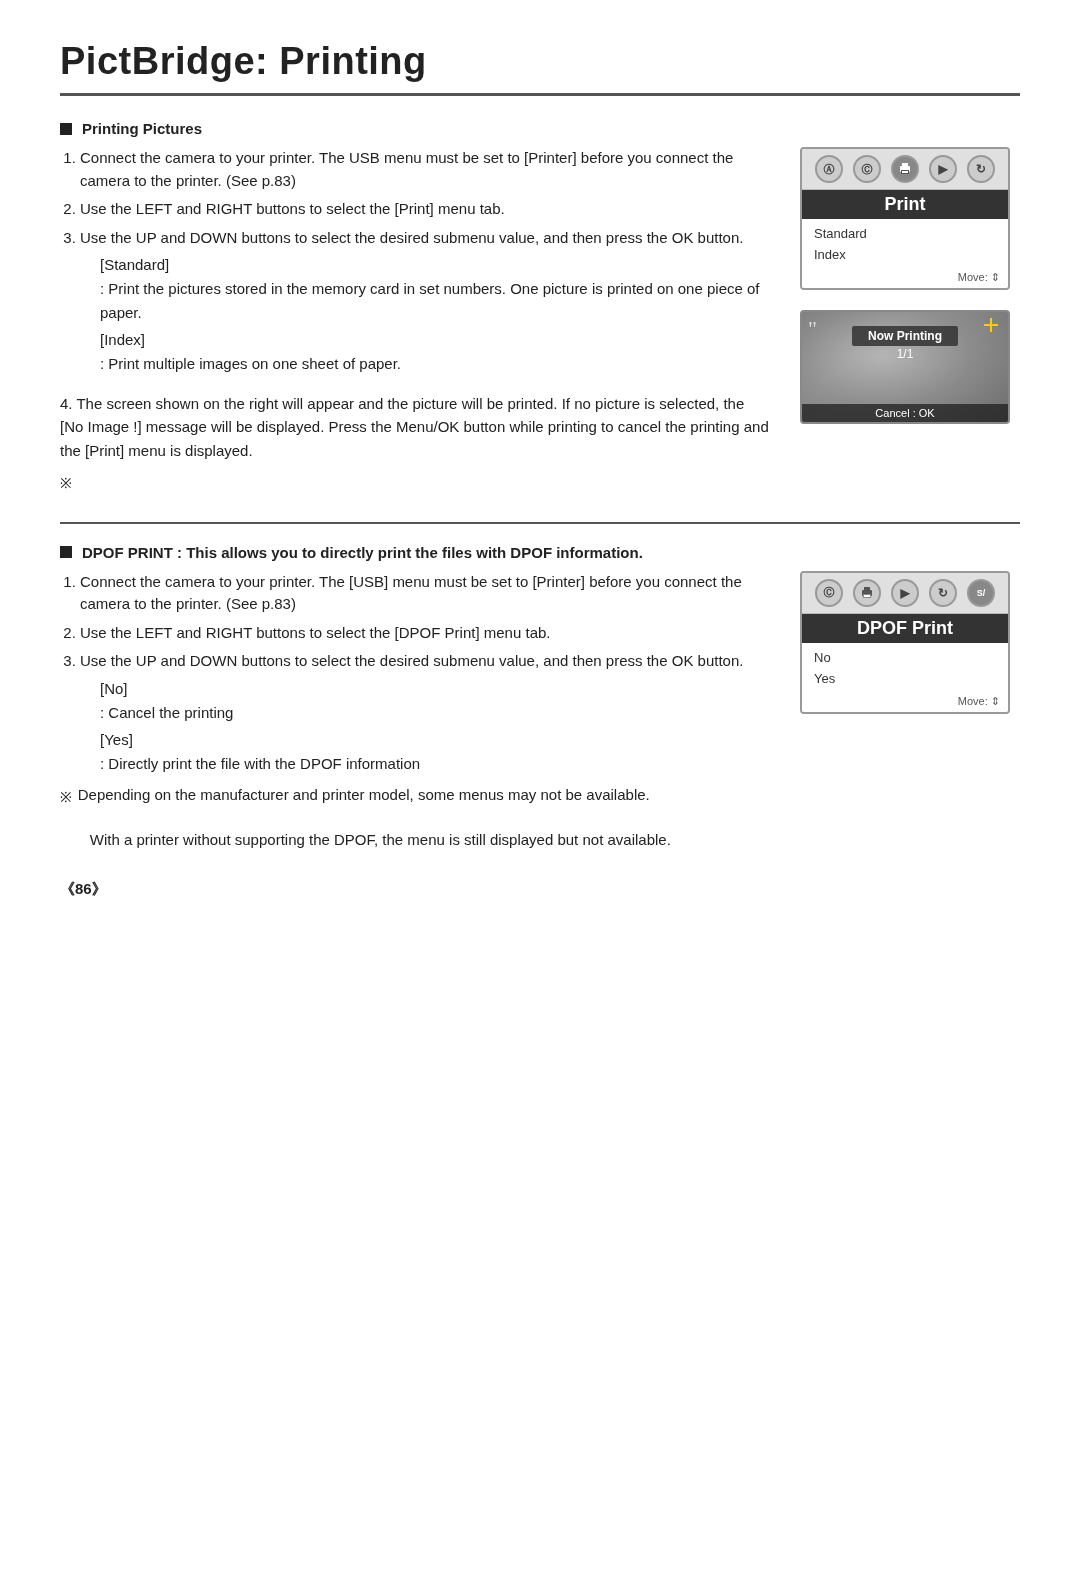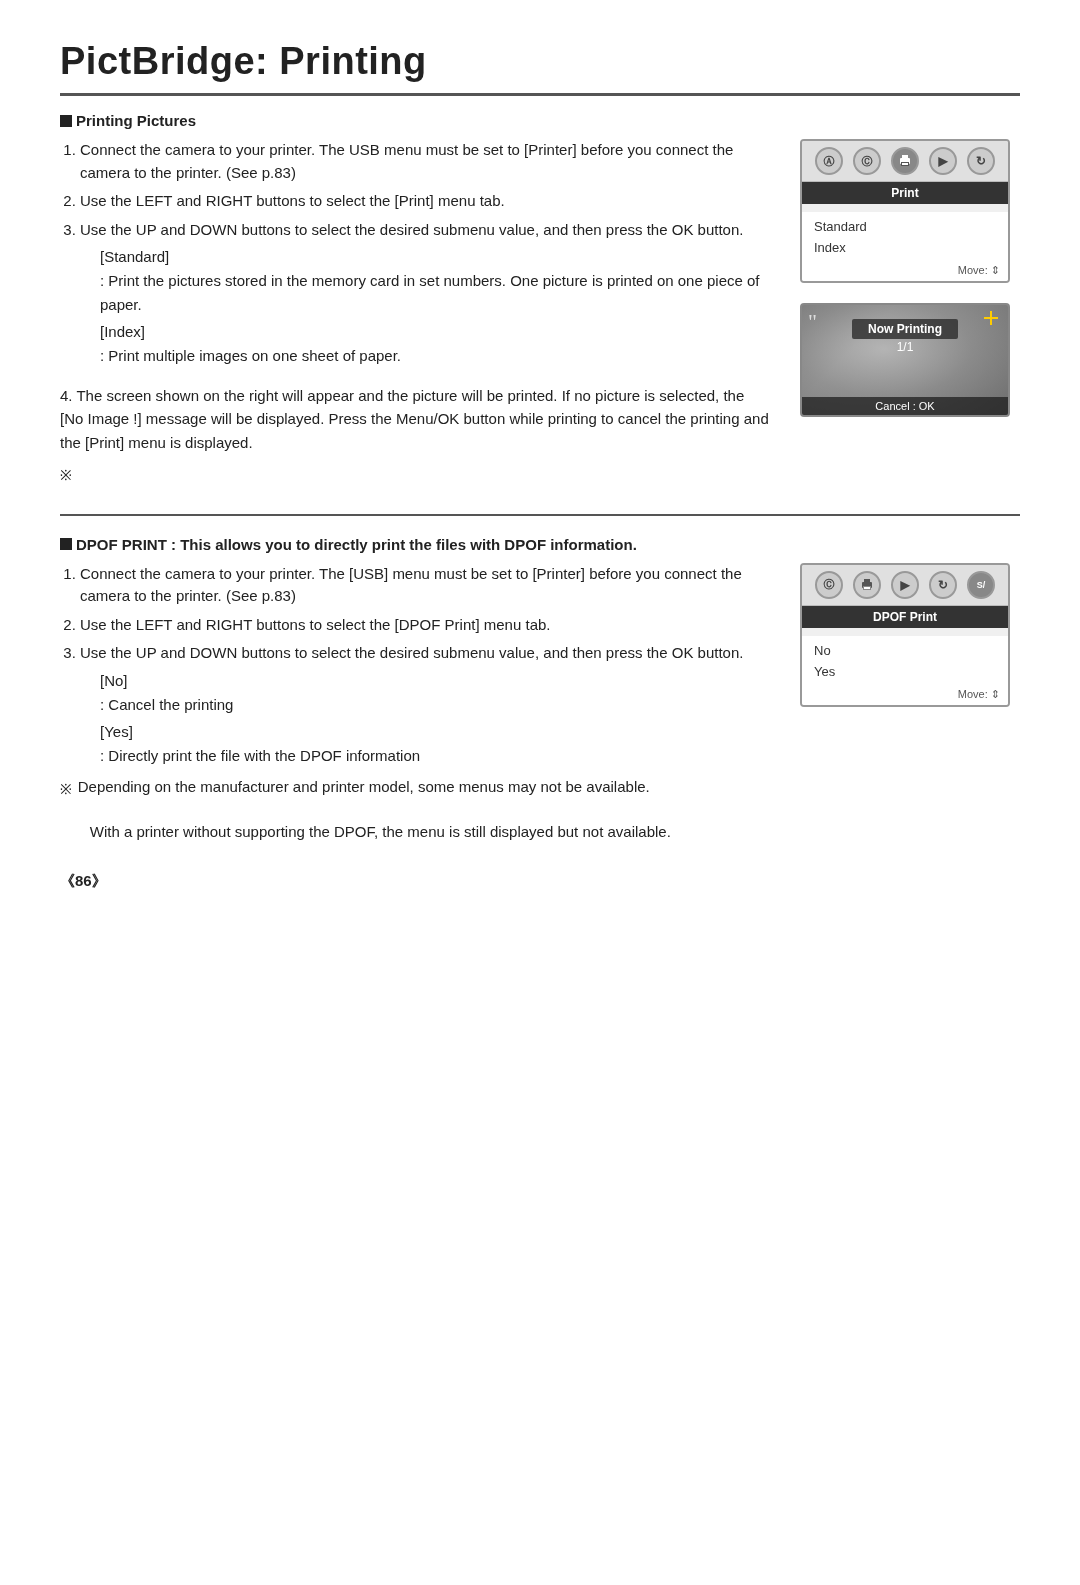--- a/index.html
+++ b/index.html
@@ -13,34 +13,35 @@
       color: #222;
       padding: 40px 60px 40px 60px;
     }
 
     h1 {
       font-size: 38px;
       font-weight: 900;
       font-family: Arial Black, Arial, sans-serif;
       border-bottom: 3px solid #555;
       padding-bottom: 10px;
-      margin-bottom: 16px;
+      margin-bottom: 24px;
       letter-spacing: 0.5px;
     }
 
     .section {
       margin-bottom: 30px;
     }
 
     .section-header {
       font-size: 15px;
       font-weight: bold;
       margin-bottom: 10px;
       display: flex;
       align-items: center;
+      gap: 6px;
     }
 
     .section-header .square {
       display: inline-block;
       width: 12px;
       height: 12px;
       background: #222;
       margin-right: 4px;
       flex-shrink: 0;
     }
@@ -123,29 +124,28 @@
 
     .cam-icon.active {
       background: #888;
       color: white;
     }
 
     .camera-menu-bar {
       background: #333;
       color: white;
       text-align: center;
-      font-size: 12px;
+      font-size: 18px;
       font-weight: bold;
       padding: 4px 0;
     }
 
     .camera-menu-list {
       background: white;
       padding: 4px 12px;
-      margin-top: 8px;
     }
 
     .camera-menu-list div {
       font-size: 13px;
       padding: 3px 0;
       color: #333;
     }
 
     .camera-move-row {
       text-align: right;

